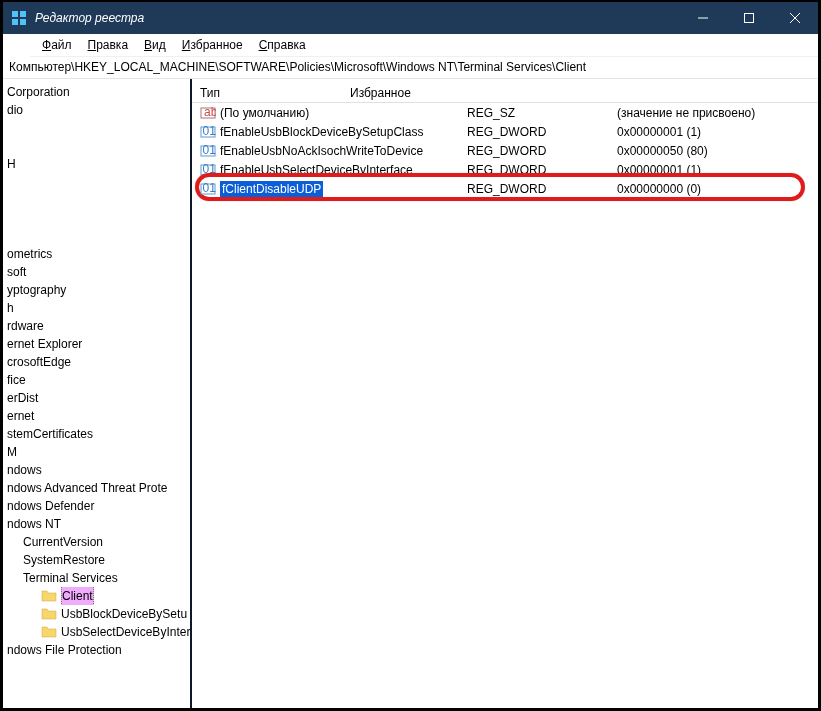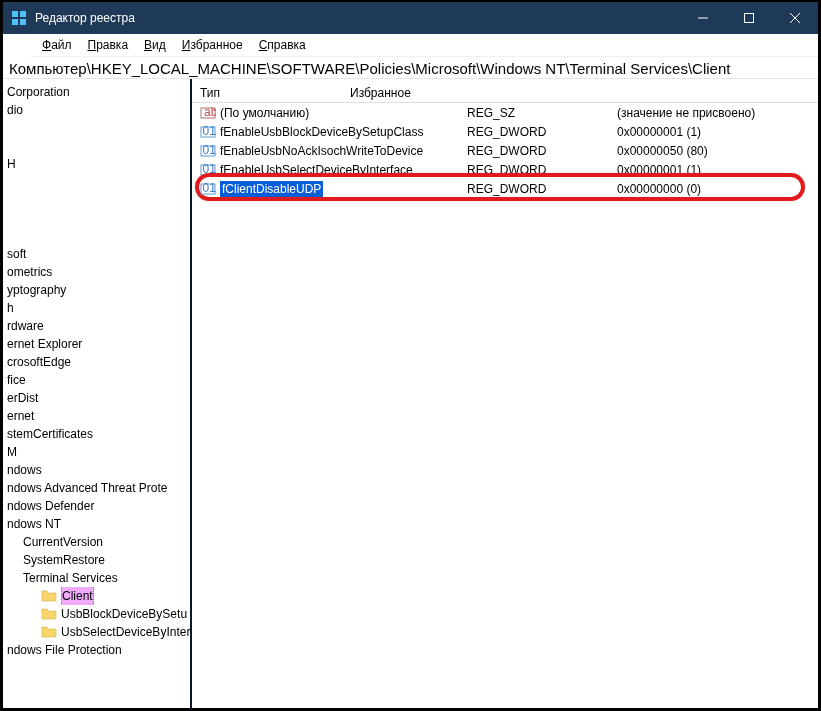--- a/index.html
+++ b/index.html
@@ -1,33 +1,33 @@
 <!DOCTYPE html>
 <html><head>
 <meta charset="utf-8">
 <style>
   * { box-sizing: border-box; margin: 0; padding: 0; font-family: "Segoe UI", Tahoma, sans-serif; font-size: 12px; }
   body { background: #fff; }
   .window { width: 821px; height: 711px; border: 3px solid #000; border-top-width: 2px; position: relative; background: #fff; display: flex; flex-direction: column; }
 
   
-  .titlebar { height: 32px; background: #1f3958; color: #fff; display: flex; align-items: center; padding-left: 8px; }
+  .titlebar { height: 32px; background: #1f3958; color: #fff; display: flex; align-items: center; padding-left: 8px; font-style: italic; }
   .titlebar .app-icon { width: 16px; height: 16px; margin-right: 8px; display: inline-flex; align-items: center; justify-content: center; }
   .titlebar .title-text { font-size: 12px; flex: 1; }
   .win-controls { display: flex; height: 100%; }
   .win-btn { width: 46px; height: 100%; display: flex; align-items: center; justify-content: center; color: #fff; cursor: pointer; font-size: 12px; }
   .win-btn svg { stroke: #fff; }
 
   
   .menubar { height: 23px; background: #fff; display: flex; align-items: center; padding: 0 4px; border-bottom: 1px solid #f0f0f0; color: #000; margin-left: 27px; }
   .menuitem { padding: 3px 8px; cursor: default; }
   .menuitem:first-letter { text-decoration: underline; }
 
   
-  .addressbar { height: 22px; background: #fff; padding: 3px 6px; border-bottom: 1px solid #e5e5e5; color: #000; font-size: 15px; white-space: nowrap; overflow: hidden; }
+  .addressbar { height: 22px; background: #fff; padding: 3px 6px; border-bottom: 1px solid #e5e5e5; color: #000; font-size: 12px; white-space: nowrap; overflow: hidden; }
 
   
   .main { flex: 1; display: flex; background: #fff; overflow: hidden; }
   .tree-pane { width: 189px; border-right: 2px solid #0f172a; overflow: hidden; position: relative; padding-top: 4px; }
   .tree-item { height: 18px; line-height: 18px; white-space: nowrap; overflow: hidden; color: #000; padding-left: 4px; cursor: default; display: flex; align-items: center; }
   .tree-item .folder-ico { width: 16px; height: 14px; display:inline-block; margin-right: 4px; flex-shrink:0; }
   .tree-item.indent1 { padding-left: 20px; }
   .tree-item.indent2 { padding-left: 38px; }
   .tree-item.sel .sel-label { background: #f0abfc; border: 1px dotted #777; padding: 0 0; }
   .folder-svg { fill: #f9d66c; stroke: #caa63b; stroke-width: 0.5; }
@@ -120,24 +120,24 @@
         <div class="tree-item">
           <span></span>
         </div>
         <div class="tree-item">
           <span></span>
         </div>
         <div class="tree-item">
           <span></span>
         </div>
         <div class="tree-item">
+          <span>ometrics</span>
+        </div>
+        <div class="tree-item">
           <span>soft</span>
-        </div>
-        <div class="tree-item">
-          <span>ometrics</span>
         </div>
         <div class="tree-item">
           <span>yptography</span>
         </div>
         <div class="tree-item">
           <span>h</span>
         </div>
         <div class="tree-item">
           <span>rdware</span>
         </div>

